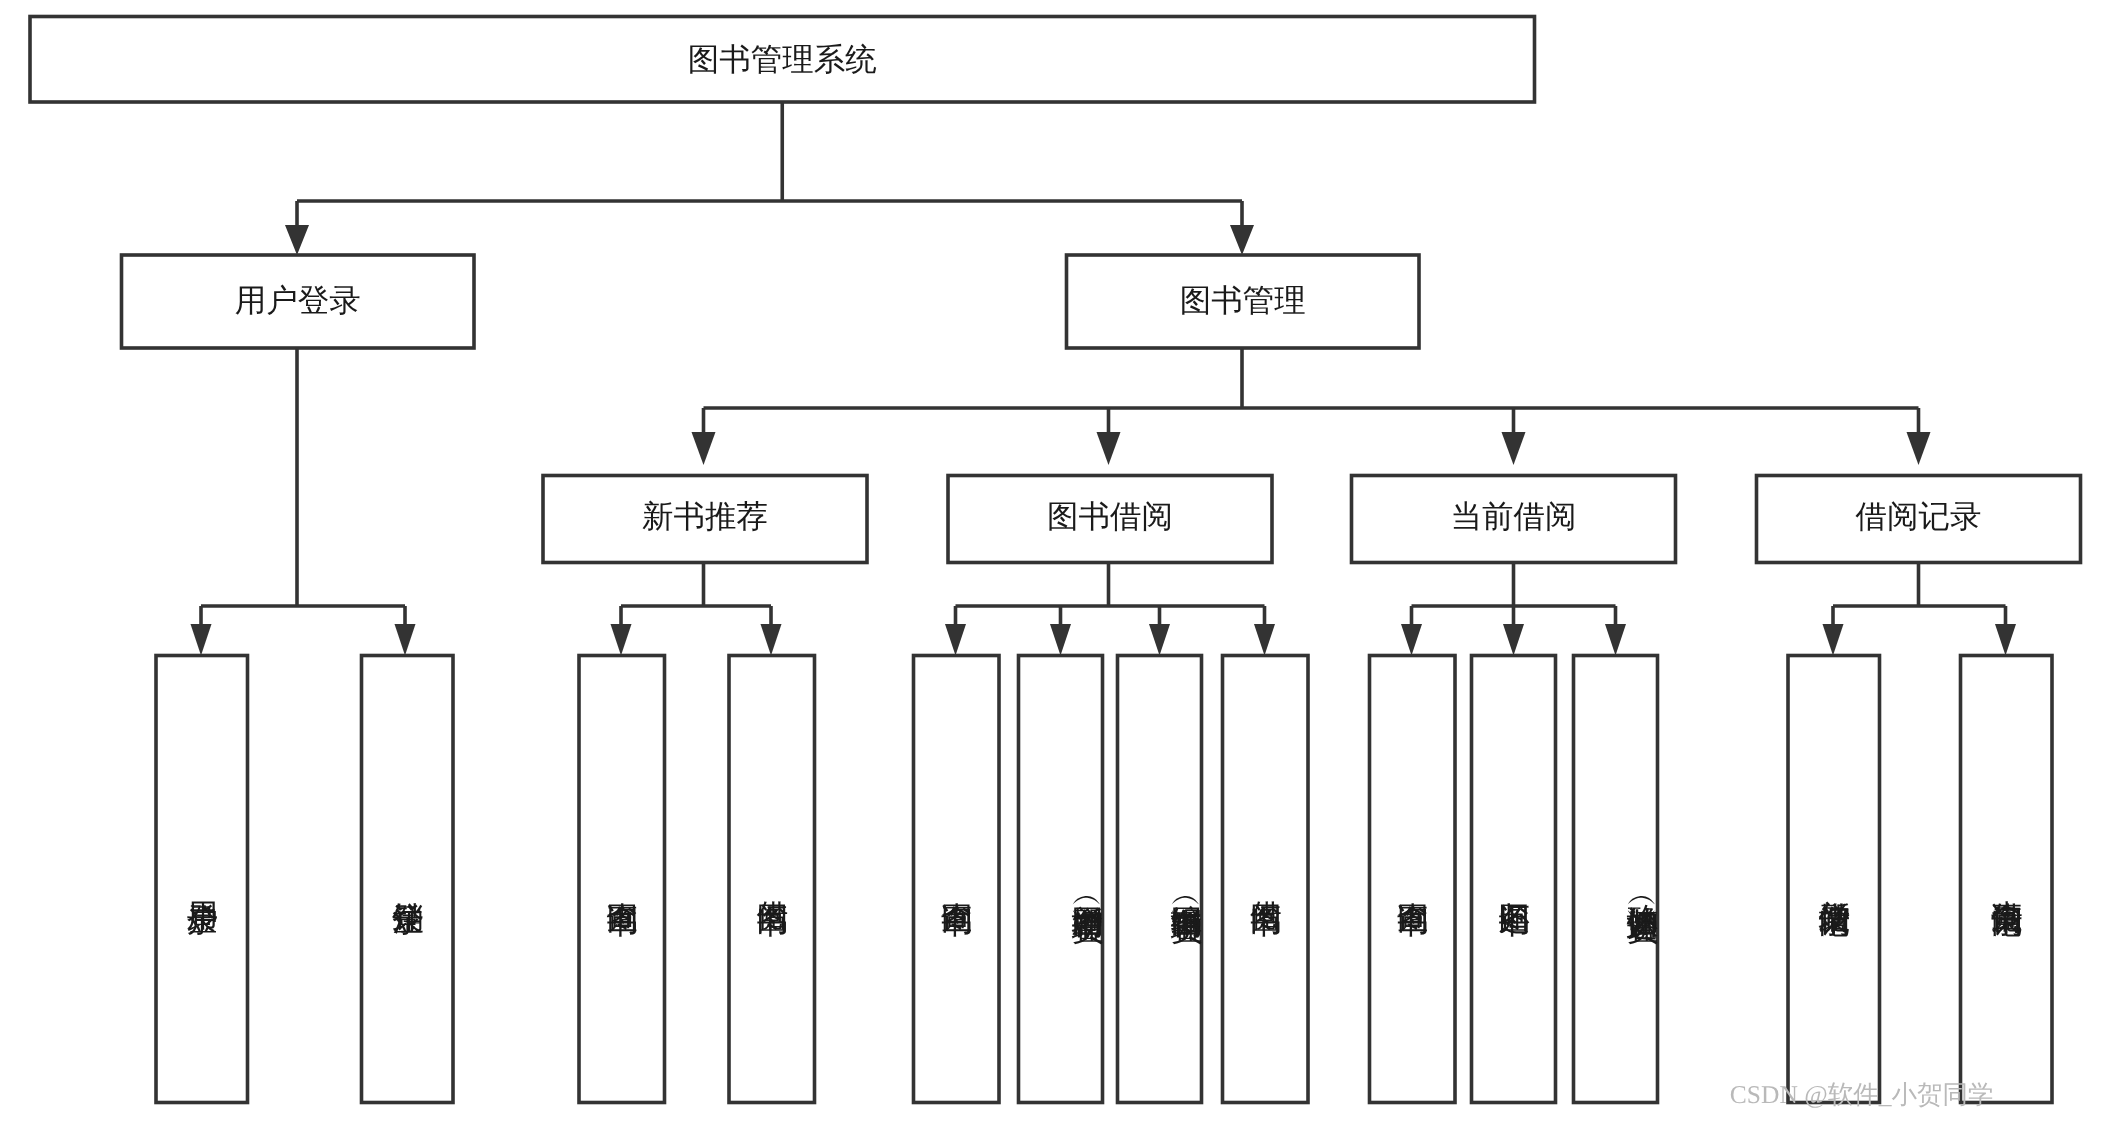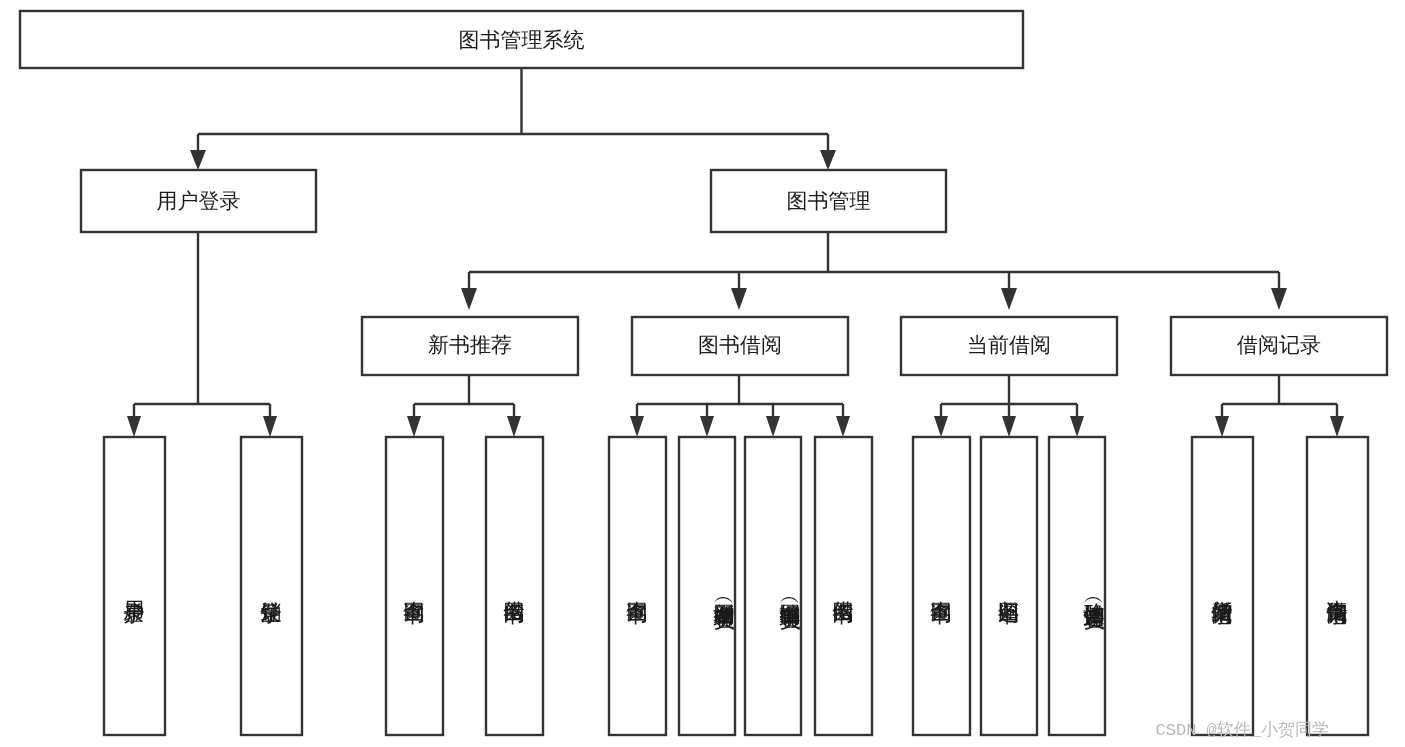--- a/index.html
+++ b/index.html
@@ -60,21 +60,21 @@
     align-items: center;
     justify-content: center;
     white-space: nowrap;
     pointer-events: none;
     user-select: none;
   }
   .watermark {
     position: absolute;
     right: 10px;
     bottom: 6px;
-    font-family: Liberation Mono, monospace;
+    font-family: Liberation Serif, serif;
     font-size: 17px;
     color: #b9b9b9;
     white-space: nowrap;
   }
 </style>
 </head>
 <body>
 
 <div id="diagram-root">
 

